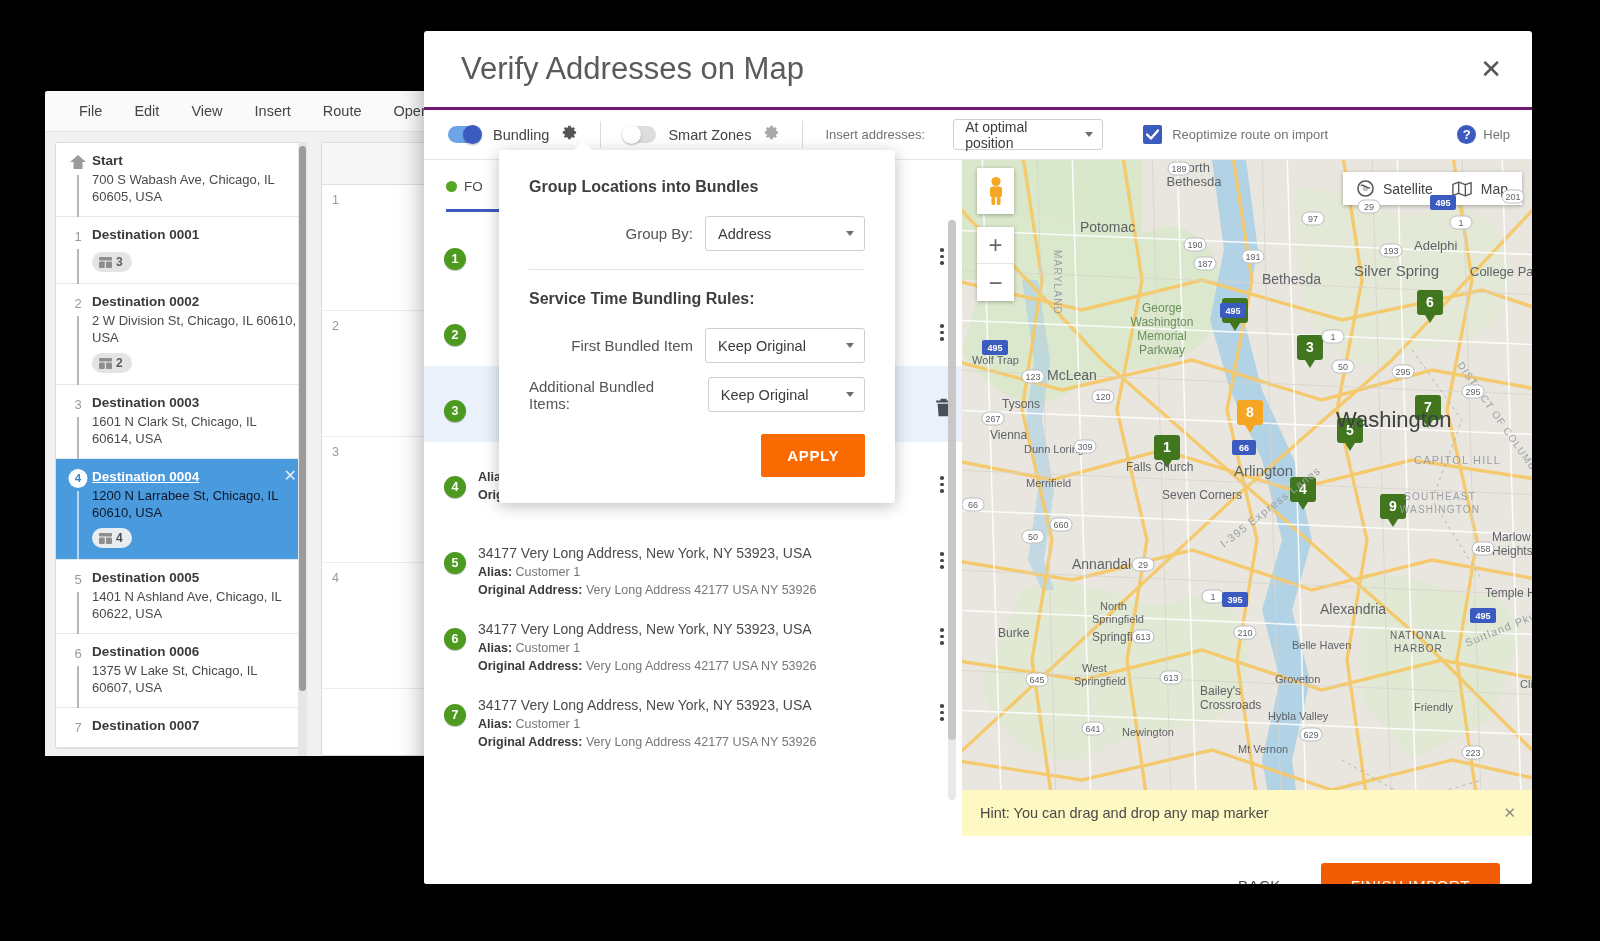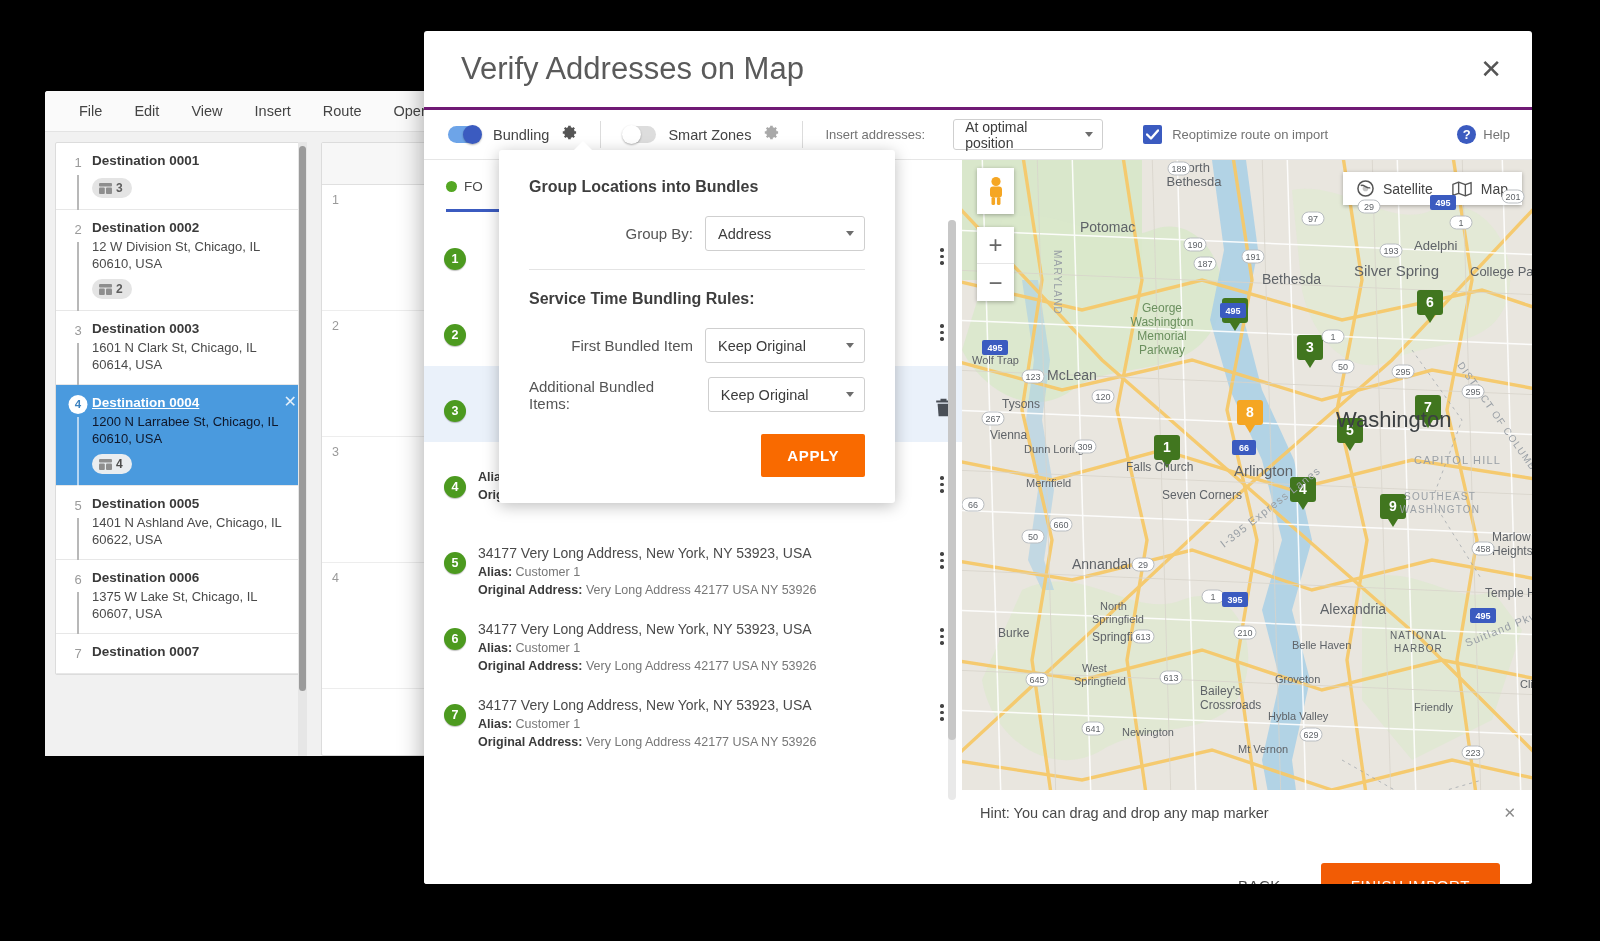--- a/index.html
+++ b/index.html
@@ -239,21 +239,21 @@
   }
   .pin.orange .body { background: #f5a623; }
   .pin .tip {
     width: 0; height: 0; margin: 0 auto;
     border-left: 5px solid transparent; border-right: 5px solid transparent;
     border-top: 8px solid #41761f;
   }
   .pin.orange .tip { border-top-color: #f5a623; }
   .hintbar {
     position: absolute; left: 0; right: 0; bottom: 0; height: 46px;
-    background: #ffffff; display: flex; align-items: center;
+    background: #fef9c3; display: flex; align-items: center;
     padding: 0 16px 0 18px; font-size: 14.5px; color: #494949;
   }
   .hint-x { margin-left: auto; color: #8a8a8a; font-size: 15px; cursor: pointer; }
 
   .modal-foot {
     height: 98px; display: flex; align-items: center; justify-content: flex-end;
     padding-right: 32px; gap: 22px; background: #fff;
   }
   .btn-back {
     font-size: 15px; color: #4a4a4a; letter-spacing: .5px;
@@ -314,41 +314,53 @@
       <div class="mi">Insert</div>
       <div class="mi">Route</div>
       <div class="mi">Operations</div>
       <div class="mi">N</div>
     </div>
 
     <div class="bg-body">
       <div class="dest-panel">
         <div class="dest-list">
 
+          <div class="dest-row">
+            <div class="dest-idx">
+              <svg class="home-ico" width="16" height="14" viewBox="0 0 16 14">
+                  <path d="M8 0 L16 7 L12.5 7 L12.5 14 L3.5 14 L3.5 7 L0 7 Z" fill="#9b9b9b"></path>
+                </svg>
+              <span class="tick"></span>
+            </div>
+            <div class="dest-main">
+              <div class="dest-title">Start</div>
+              <div class="dest-addr">700 S Wabash Ave, Chicago, IL 60605, USA</div>
+            </div>
+          </div>
 
           <div class="dest-row">
             <div class="dest-idx"><span>1</span><span class="tick"></span></div>
             <div class="dest-main">
               <div class="dest-title">Destination 0001</div>
               <div class="pill">
                 <svg width="13" height="11" viewBox="0 0 13 11">
                     <rect x="0" y="0" width="13" height="3.4" rx="1" fill="#8e8e8e"></rect>
                     <rect x="0" y="4.4" width="5.8" height="6.6" rx="1" fill="#8e8e8e"></rect>
                     <rect x="7" y="4.4" width="6" height="6.6" rx="1" fill="#8e8e8e"></rect>
                   </svg>
                 <span>3</span>
               </div>
             </div>
           </div>
 
           <div class="dest-row">
             <div class="dest-idx"><span>2</span><span class="tick"></span></div>
             <div class="dest-main">
               <div class="dest-title">Destination 0002</div>
-              <div class="dest-addr">12 W Division St, Chicago, IL 60610, USA</div>
+              <div class="dest-addr">2 W Division St, Chicago, IL 60610, USA</div>
               <div class="pill">
                 <svg width="13" height="11" viewBox="0 0 13 11">
                     <rect x="0" y="0" width="13" height="3.4" rx="1" fill="#8e8e8e"></rect>
                     <rect x="0" y="4.4" width="5.8" height="6.6" rx="1" fill="#8e8e8e"></rect>
                     <rect x="7" y="4.4" width="6" height="6.6" rx="1" fill="#8e8e8e"></rect>
                   </svg>
                 <span>2</span>
               </div>
             </div>
           </div>

